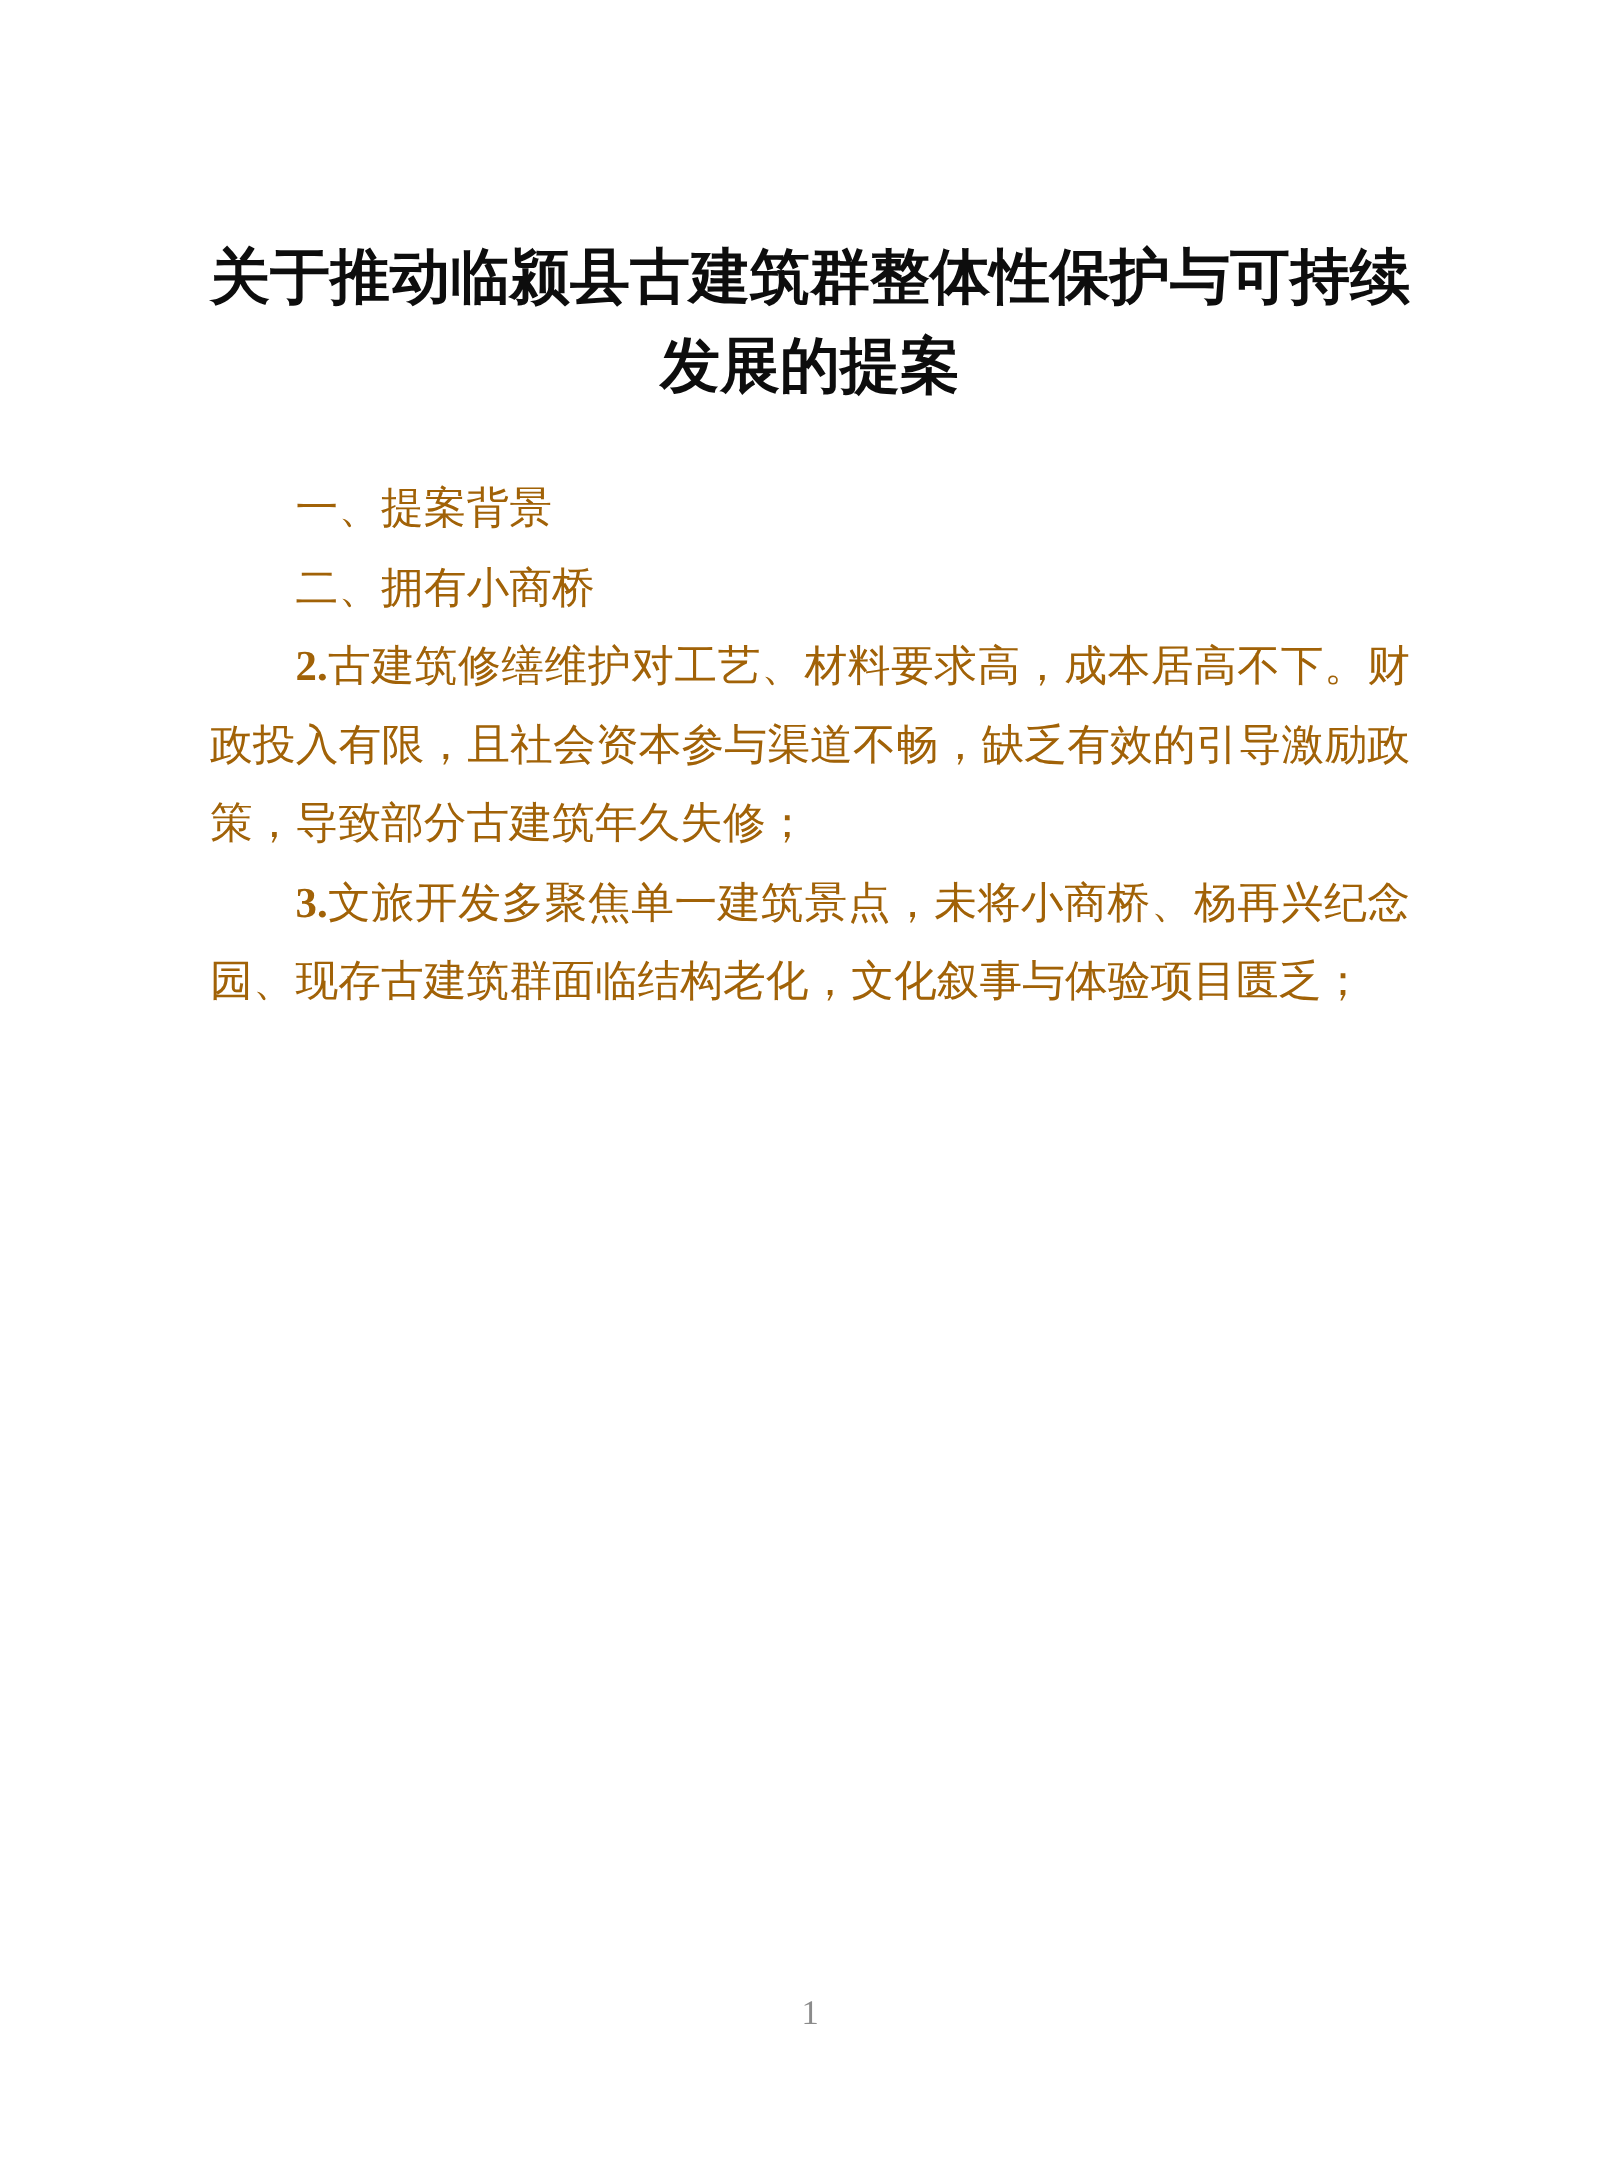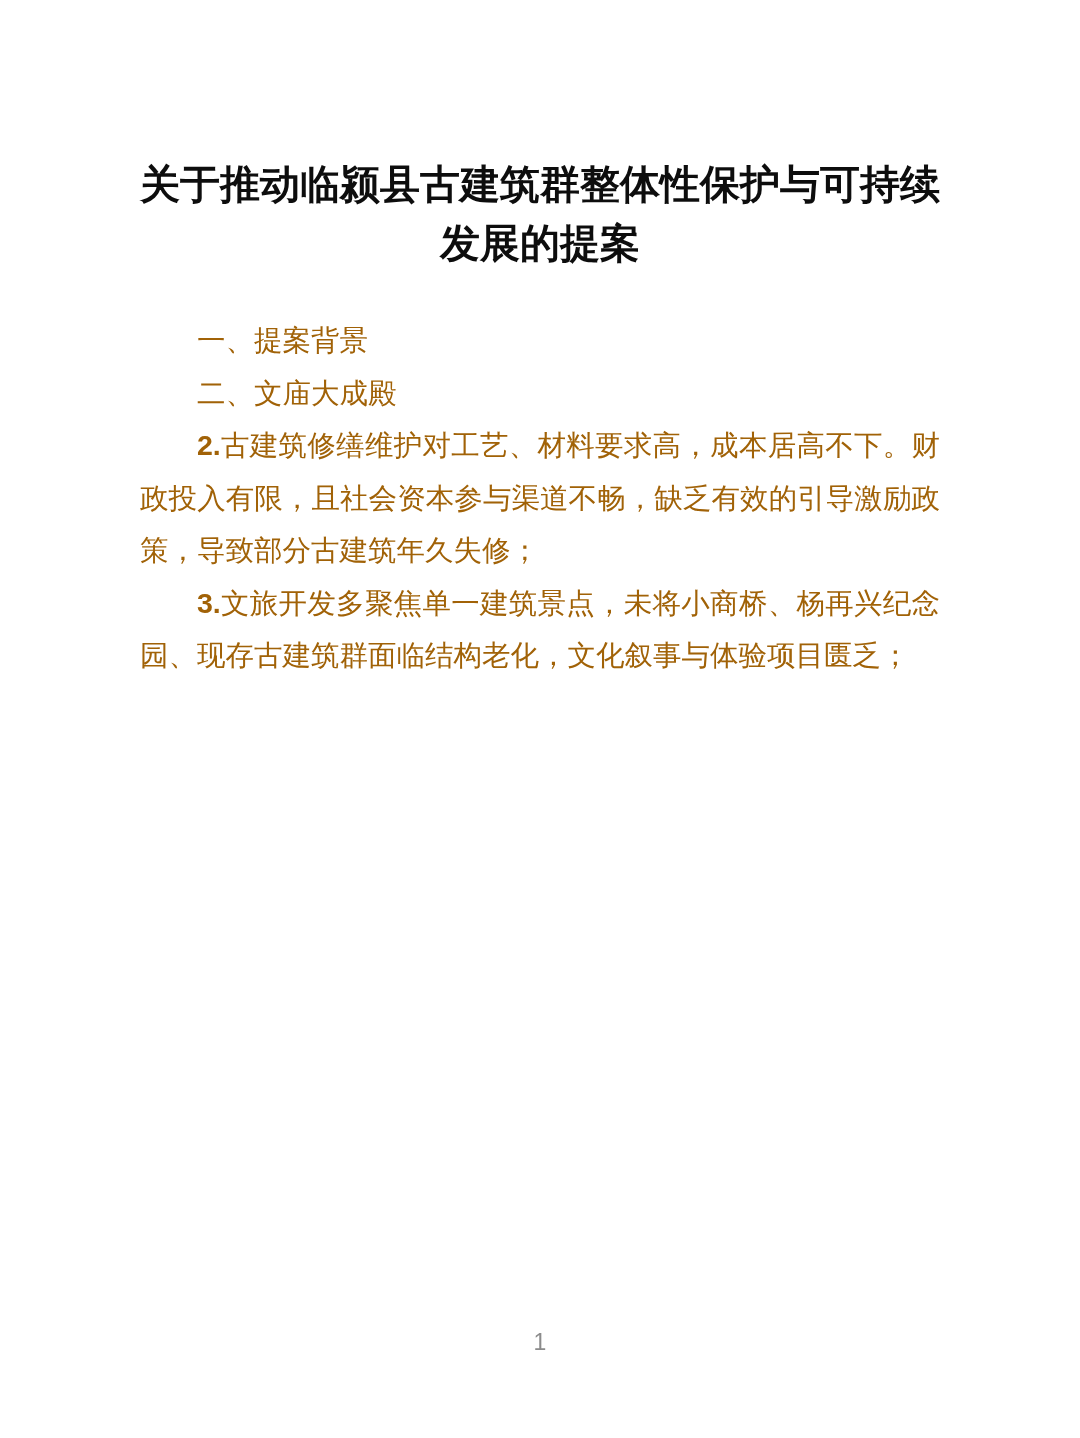--- a/index.html
+++ b/index.html
@@ -6,21 +6,21 @@
     margin: 0;
     padding: 0;
     background: #ffffff;
   }
   .doc {
     position: relative;
     width: 1080px;
     height: 1438px;
     background: #ffffff;
     overflow: hidden;
-    font-family: Liberation Sans, sans-serif;
+    font-family: Liberation Serif, serif;
     color: #141414;
   }
   .content {
     position: absolute;
     left: 140px;
     top: 155px;
     width: 800px;
   }
   .doc-title {
     margin: 0;
@@ -67,21 +67,21 @@
 <div class="doc">
   <div class="content">
 
     <h1 class="doc-title">关于推动临颍县古建筑群整体性保护与可持续发展的提案</h1>
 
     <div class="body-text">
 
       <p class="sec-heading">一、提案背景</p>
 
 
-      <p class="sec-heading">二、文庙大成殿</p>
+      <p class="sec-heading">二、拥有小商桥</p>
 
 
       <p class="para"><span class="item-num">2.</span><span>古建筑修缮维护对工艺、材料要求高，成本居高不下。财政投入有限，且社会资本参与渠道不畅，缺乏有效的引导激励政策，导致部分古建筑年久失修；</span></p>
 
       <p class="para"><span class="item-num">3.</span><span>文旅开发多聚焦单一建筑景点，未将小商桥、杨再兴纪念园、现存古建筑群面临结构老化，文化叙事与体验项目匮乏；</span></p>
 
     </div>
   </div>
 
   <div class="page-num">1</div>

